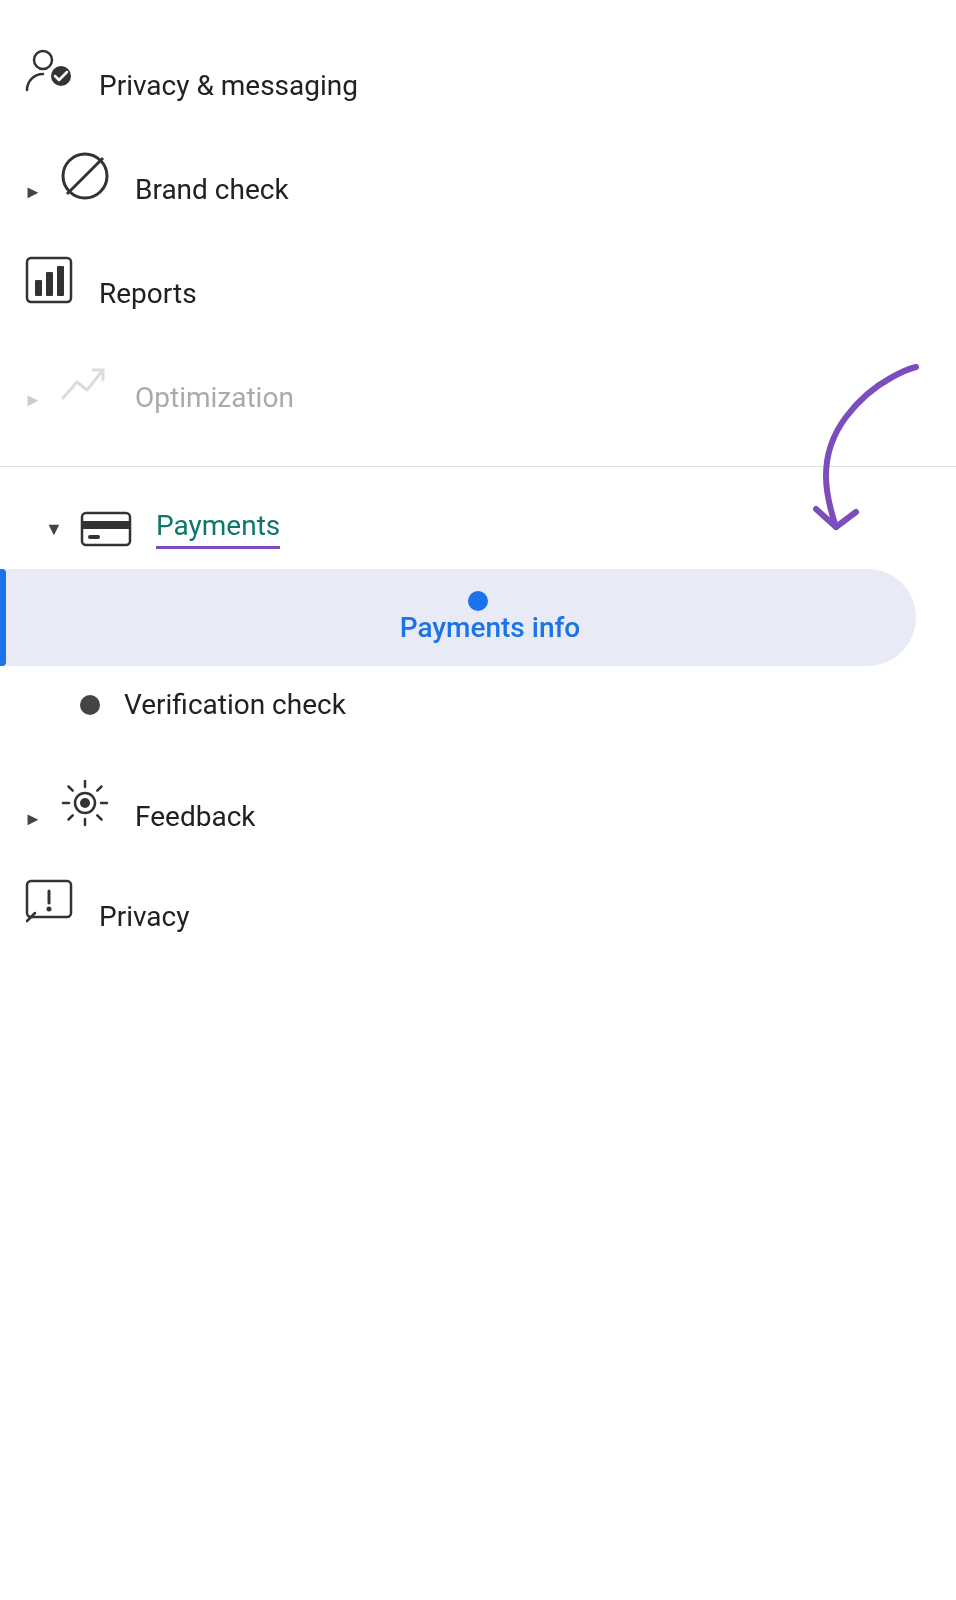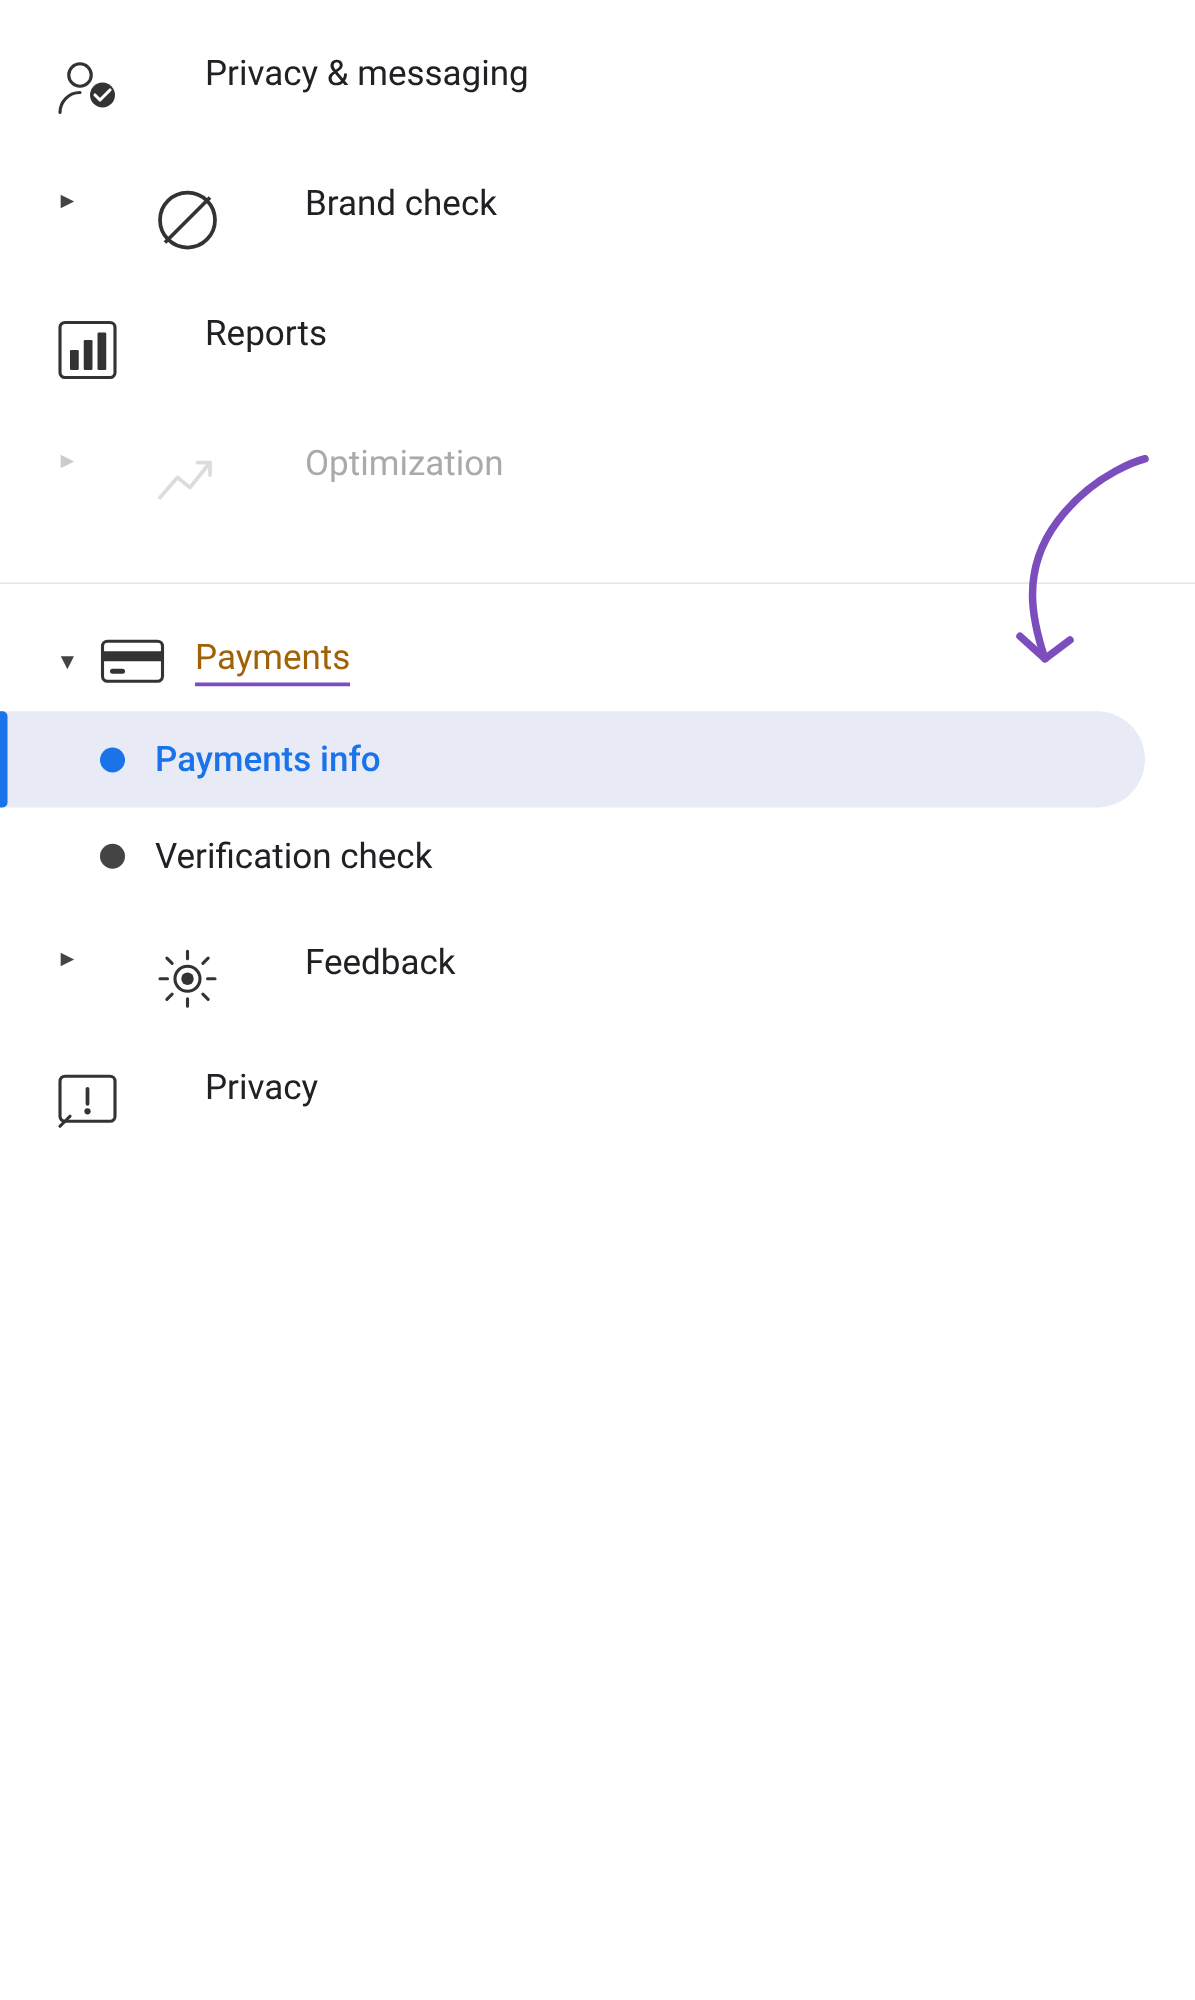--- a/index.html
+++ b/index.html
@@ -16,25 +16,24 @@
       overflow-x: hidden;
     }
 
     .nav-list {
       list-style: none;
       padding: 20px 0;
     }
 
     .nav-item {
       display: flex;
-      align-items: flex-start;
-      padding: 22px 40px;
+      align-items: flex-end;
+      padding: 22px 19px;
       cursor: pointer;
       position: relative;
-      gap: 44px;
     }
 
     .nav-item .chevron {
       width: 28px;
       height: 28px;
       display: flex;
       align-items: center;
       justify-content: center;
       color: #444;
       font-size: 18px;
@@ -80,21 +79,21 @@
     .payments-header {
       display: flex;
       align-items: center;
       padding: 22px 40px 10px 40px;
       cursor: pointer;
     }
 
     .payments-label {
       font-size: 28px;
       font-weight: 400;
-      color: #a16207;
+      color: #0f766e;
       margin-left: 20px;
       border-bottom: 3px solid #7c4dbd;
       padding-bottom: 4px;
     }
 
     .payments-chevron {
       width: 28px;
       height: 28px;
       display: flex;
       align-items: center;
@@ -109,20 +108,21 @@
       align-items: center;
       padding: 22px 40px 22px 80px;
       cursor: pointer;
       position: relative;
     }
 
     .sub-item.active {
       background: #e8eaf6;
       border-radius: 0 50px 50px 0;
       margin-right: 40px;
+      flex-direction: column;
     }
 
     .sub-item.active::before {
       content: '';
       position: absolute;
       left: 0;
       top: 0;
       bottom: 0;
       width: 6px;
       background: #1a73e8;

